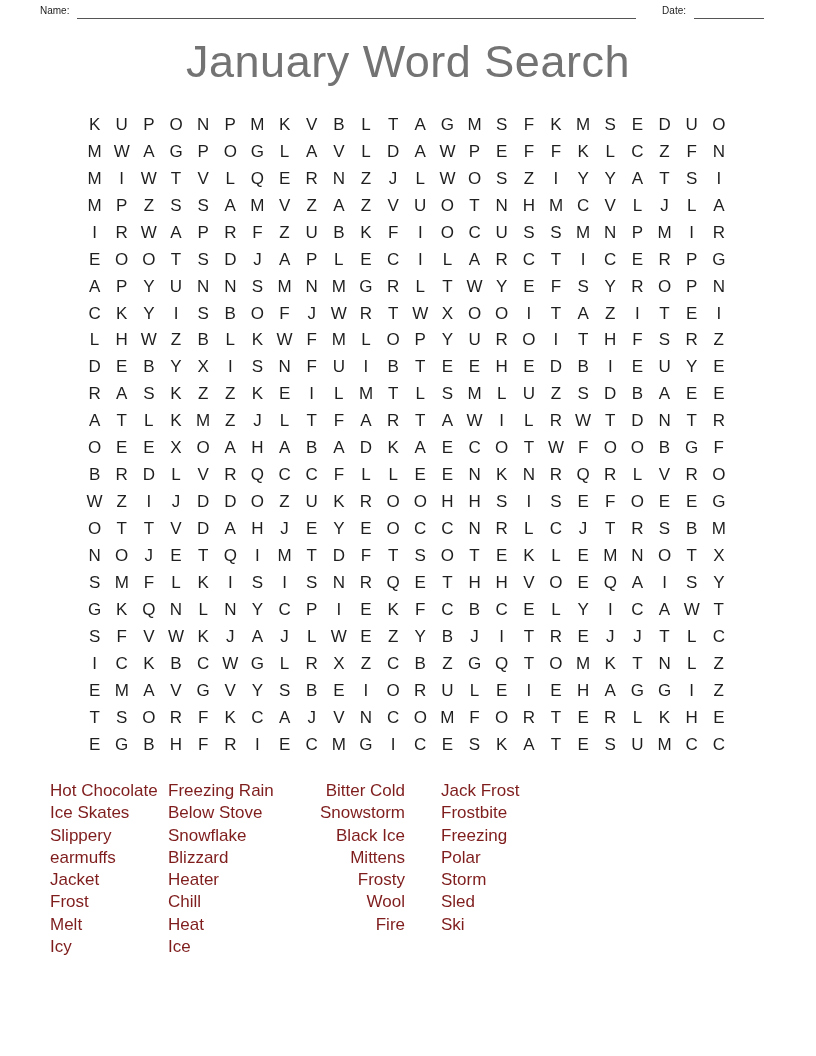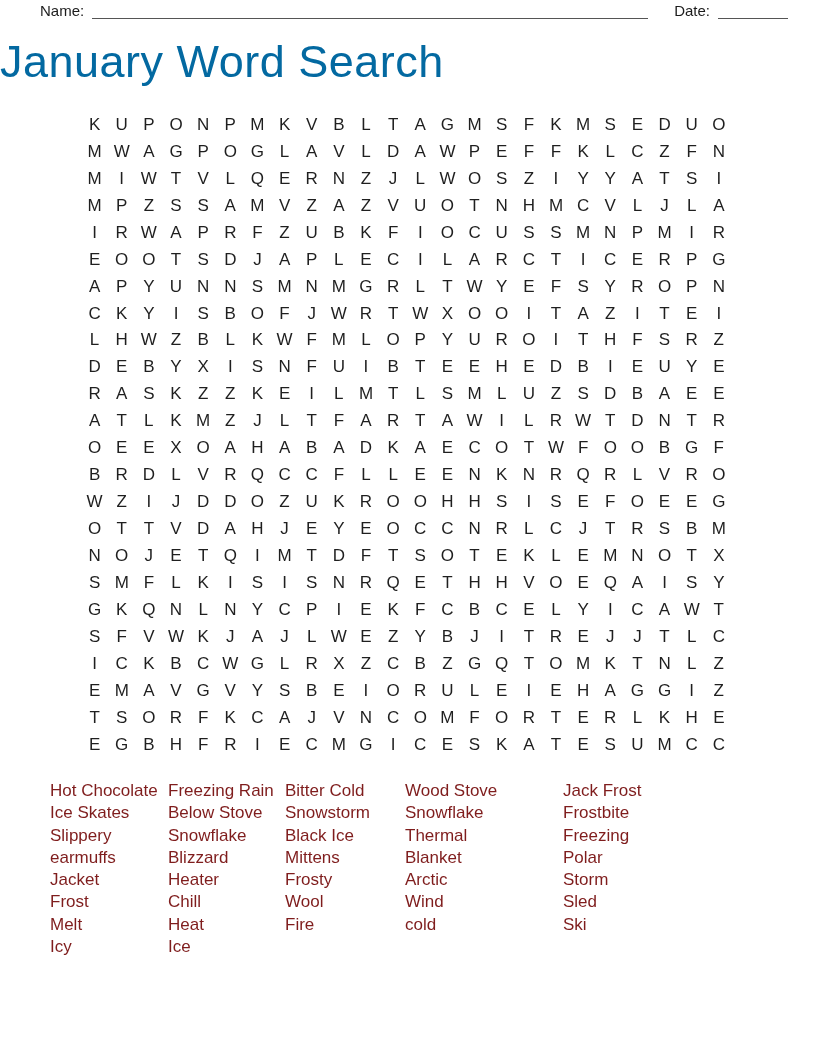--- a/index.html
+++ b/index.html
@@ -11,25 +11,25 @@
     font-family: "Liberation Sans", "DejaVu Sans", sans-serif;
     color: #1c1c1c;
     overflow: hidden;
   }
 
   
   .header-row {
     position: absolute;
     top: 0;
     left: 40px;
-    right: 28px;
+    right: 52px;
     height: 20px;
     display: flex;
     align-items: flex-end;
-    font-size: 15px;
+    font-size: 10px;
     color: #1c1c1c;
   }
   .hdr-label { flex: 0 0 auto; line-height: 18px; }
   .name-line {
     flex: 1 1 auto;
     border-bottom: 1.5px solid #555;
     height: 16px;
     margin: 0 26px 1px 8px;
   }
   .date-line {
@@ -38,24 +38,25 @@
     height: 16px;
     margin: 0 0 1px 8px;
   }
 
   
   .page-title {
     position: absolute;
     top: 36px;
     left: 0;
     width: 100%;
+    text-align: center;
     font-size: 45px;
     font-weight: 500;
     letter-spacing: 0.5px;
-    color: #0369a1;
+    color: #737373;
   }
 
   
   .letter-grid {
     position: absolute;
     top: 111px;
     left: 81px;
     display: grid;
     grid-template-columns: repeat(24, 27.15px);
     grid-auto-rows: 26.95px;
@@ -76,21 +77,21 @@
     top: 780px;
     left: 50px;
     right: 30px;
     display: flex;
     font-size: 17px;
     color: #7f1d1d;
   }
   .word-col { flex: 0 0 auto; }
   .word-col-1 { width: 118px; }
   .word-col-2 { width: 117px; }
-  .word-col-3 { width: 120px; }
+  .word-col-3 { width: 120px; text-align: right; }
   .word-col-4 { width: 122px; }
   .word-col-5 { width: 118px; }
   .word-col-6 { width: auto; margin-left: 36px;  }
   .word-item { line-height: 22.3px; white-space: nowrap; }
 </style>
 </head>
 <body>
 
 <div class="header-row">
   <span class="hdr-label">Name:</span>
@@ -703,29 +704,20 @@
     </div>
     <div class="word-col word-col-3">
       <div class="word-item">Bitter Cold</div>
       <div class="word-item">Snowstorm</div>
       <div class="word-item">Black Ice</div>
       <div class="word-item">Mittens</div>
       <div class="word-item">Frosty</div>
       <div class="word-item">Wool</div>
       <div class="word-item">Fire</div>
     </div>
-    <div class="word-col word-col-4">
-      <div class="word-item">Wood Stove</div>
-      <div class="word-item">Snowflake</div>
-      <div class="word-item">Thermal</div>
-      <div class="word-item">Blanket</div>
-      <div class="word-item">Arctic</div>
-      <div class="word-item">Wind</div>
-      <div class="word-item">cold</div>
-    </div>
     <div class="word-col word-col-6">
       <div class="word-item">Jack Frost</div>
       <div class="word-item">Frostbite</div>
       <div class="word-item">Freezing</div>
       <div class="word-item">Polar</div>
       <div class="word-item">Storm</div>
       <div class="word-item">Sled</div>
       <div class="word-item">Ski</div>
     </div>
   </div>

